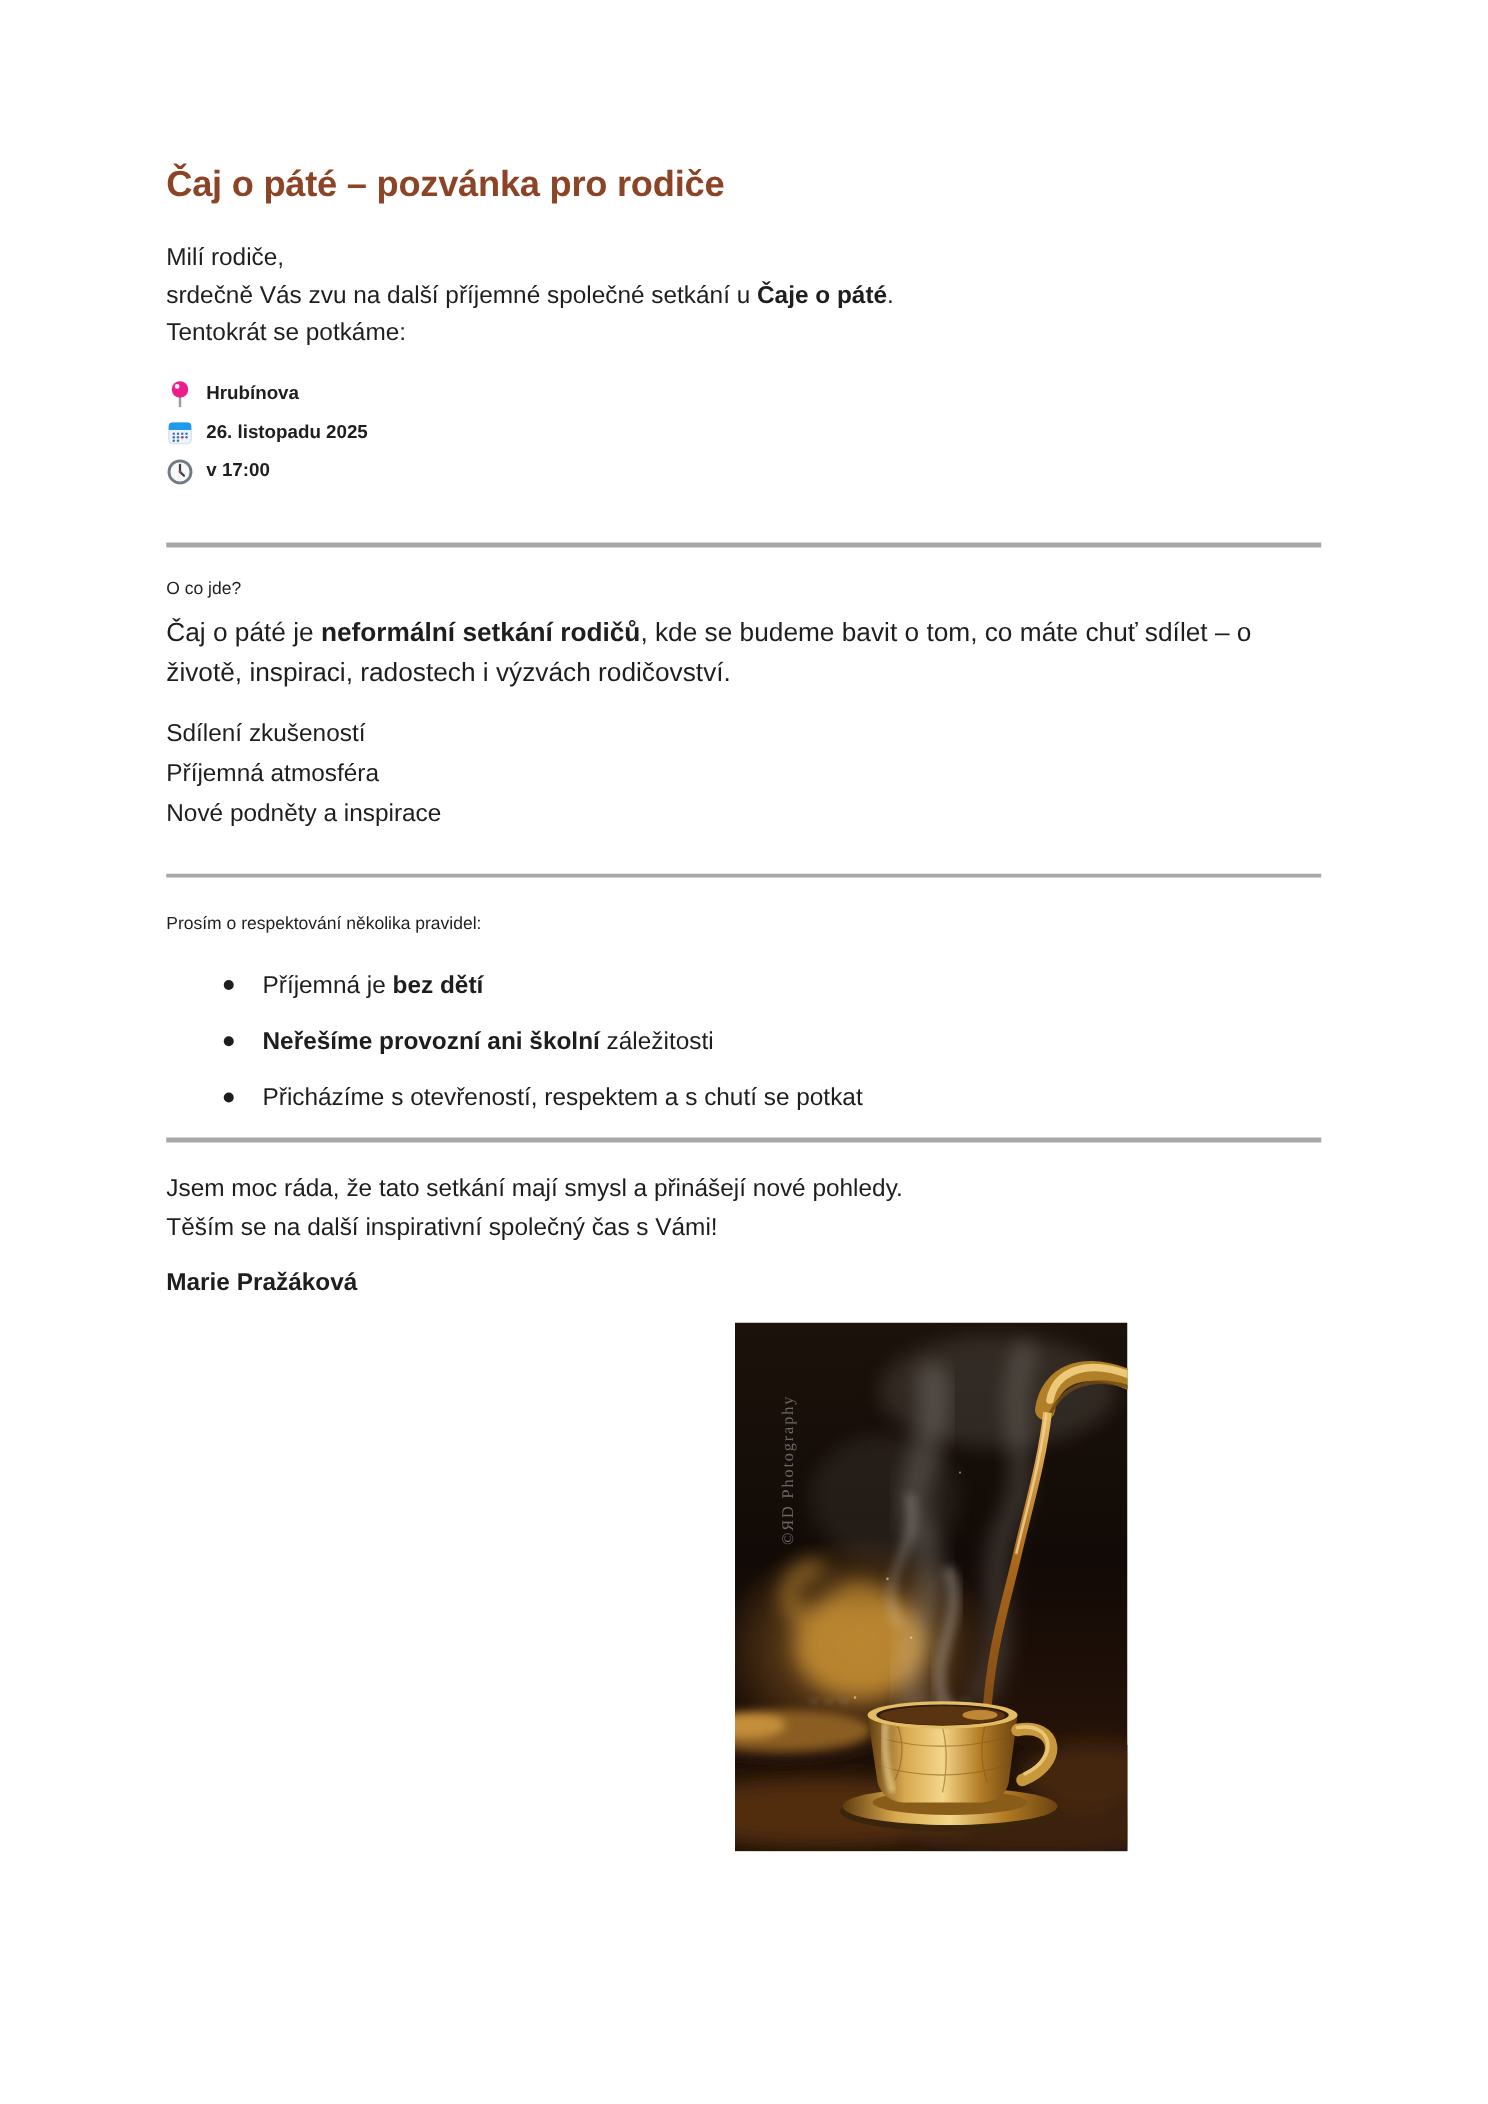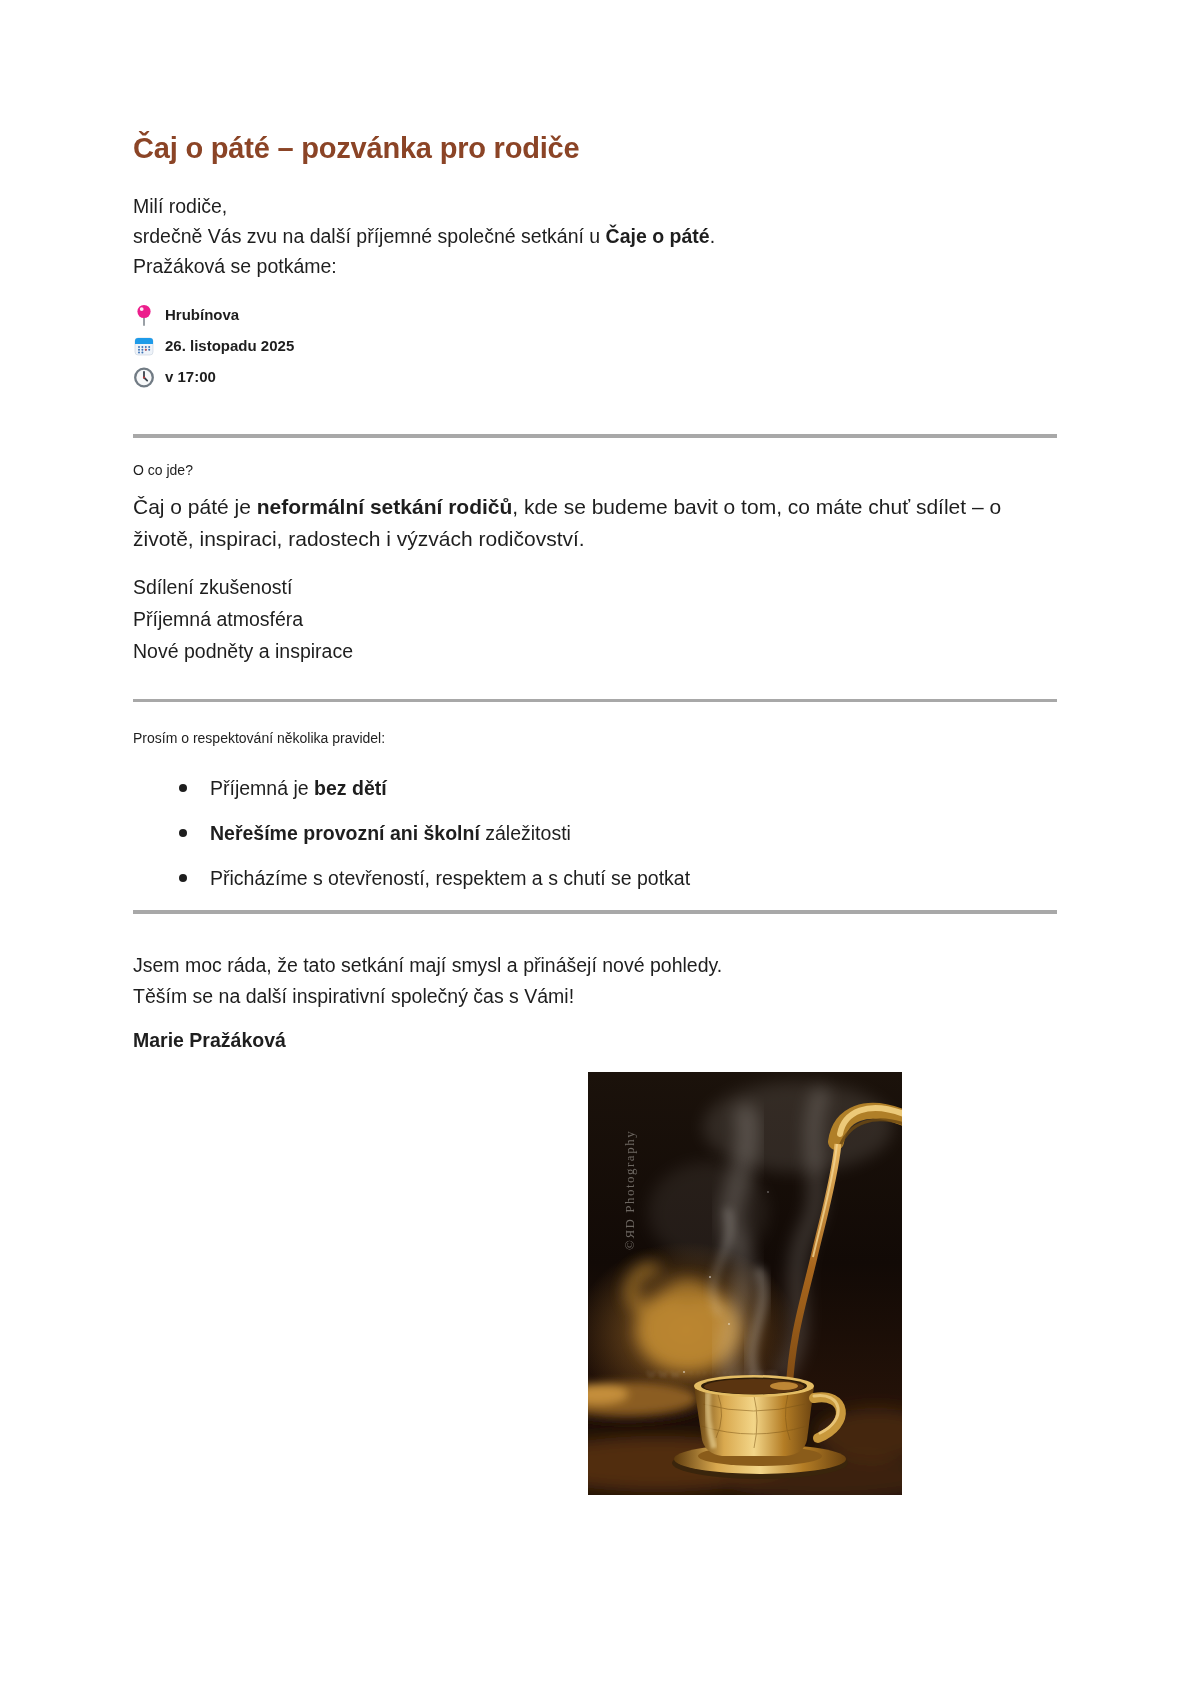--- a/index.html
+++ b/index.html
@@ -17,38 +17,38 @@
   .rule2{margin-top:32px;}
   .rule3{margin-top:17px;}
   .section-heading{margin:17px 0 0;font-size:14px;line-height:30px;font-weight:400;}
   .rules-heading{margin-top:21px;}
   .para{margin:6px 0 0;font-size:21px;line-height:32px;}
   .highlights{margin-top:16px;font-size:19.5px;line-height:32px;}
   .rules-list{list-style:none;margin:20px 0 0;padding:0;font-size:19.5px;}
   .rules-list li{position:relative;padding-left:77px;line-height:30px;margin-bottom:15px;}
   .rules-list li::before{content:"";position:absolute;left:46px;top:11px;width:8px;height:8px;
         border-radius:50%;background:#1e1e1e;}
-  .closing{margin:36px 0 0;font-size:19.5px;line-height:31px;}
+  .closing{margin:22px 0 0;font-size:19.5px;line-height:31px;}
   .closing .emph{font-weight:400;}
   .signature{margin:13px 0 0;font-size:19.5px;line-height:30px;font-weight:700;}
   .photo{margin:17px 0 0 455px;width:314px;height:423px;line-height:0;}
   b{font-weight:700;}
 </style>
 </head>
 <body>
 
 <div class="page">
   <div class="content">
 
     <h1 class="title" style="color: rgb(139, 68, 38);">Čaj o páté – pozvánka pro rodiče</h1>
 
     <p class="intro">
       <span class="block-line">Milí rodiče,</span>
       <span class="block-line"><span>srdečně Vás zvu na další příjemné společné setkání u </span><b>Čaje o páté</b><span>.</span></span>
-      <span class="block-line">Pražáková se potkáme:</span>
+      <span class="block-line">Tentokrát se potkáme:</span>
     </p>
 
     <div class="details">
       <div class="detail-row">
         <span class="detail-icon">
           <svg viewBox="0 0 22 22" width="22" height="22">
             <path d="M11,13 L11,21" stroke="#9aa0a6" stroke-width="2" stroke-linecap="round"></path>
             <circle cx="11" cy="7.5" r="6.6" fill="#EC1E8C"></circle>
             <circle cx="8.7" cy="5.1" r="1.9" fill="#ffffff" opacity="0.92"></circle>
           </svg>

